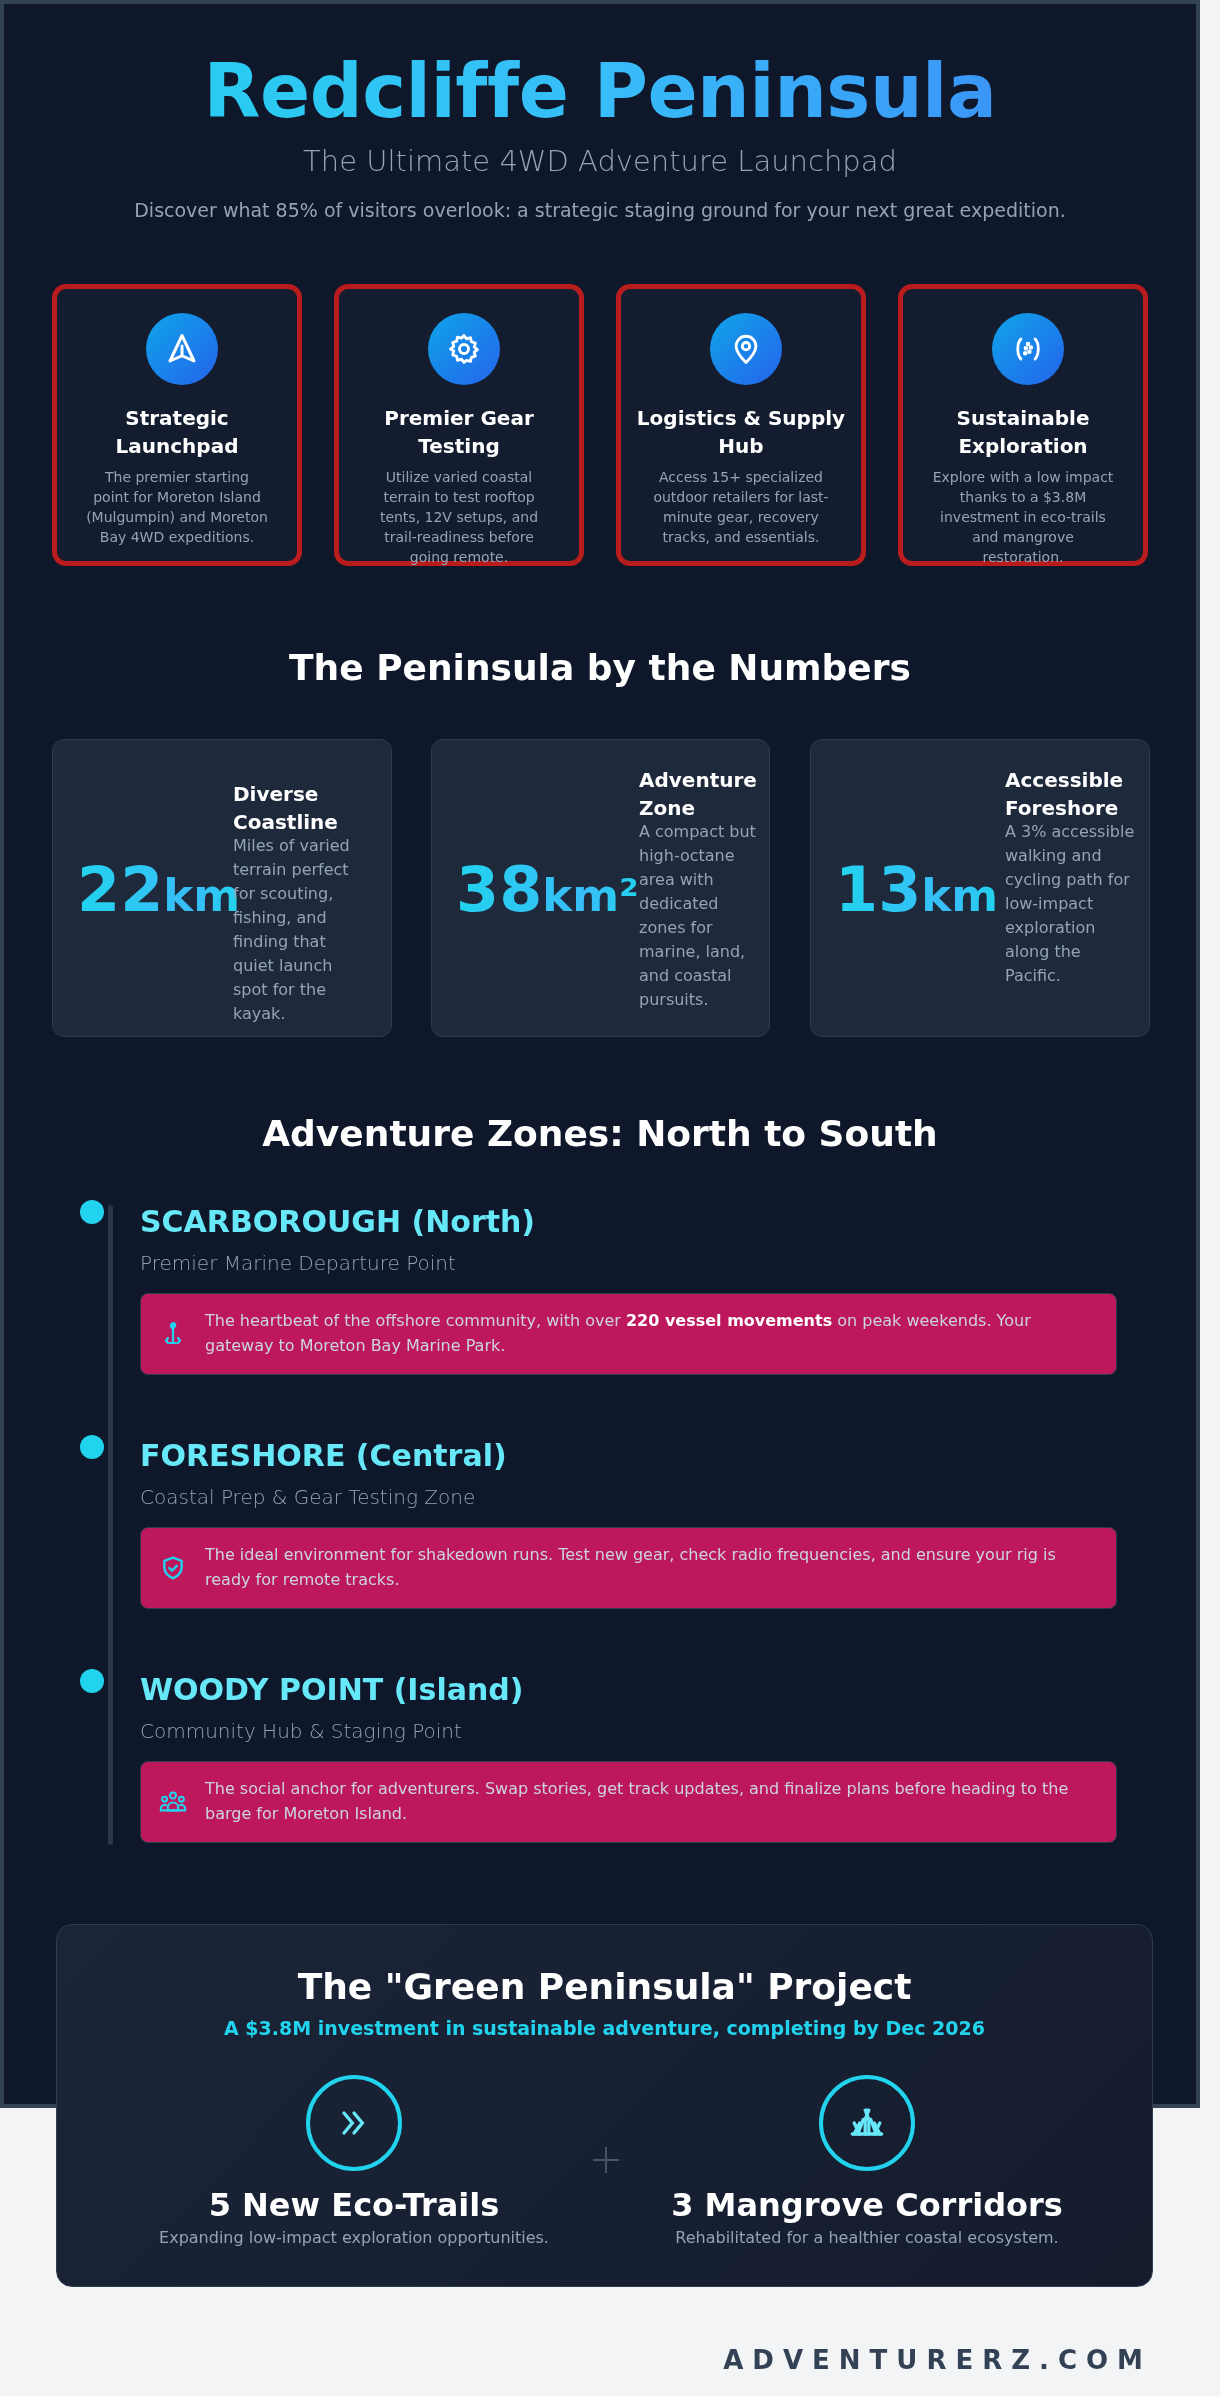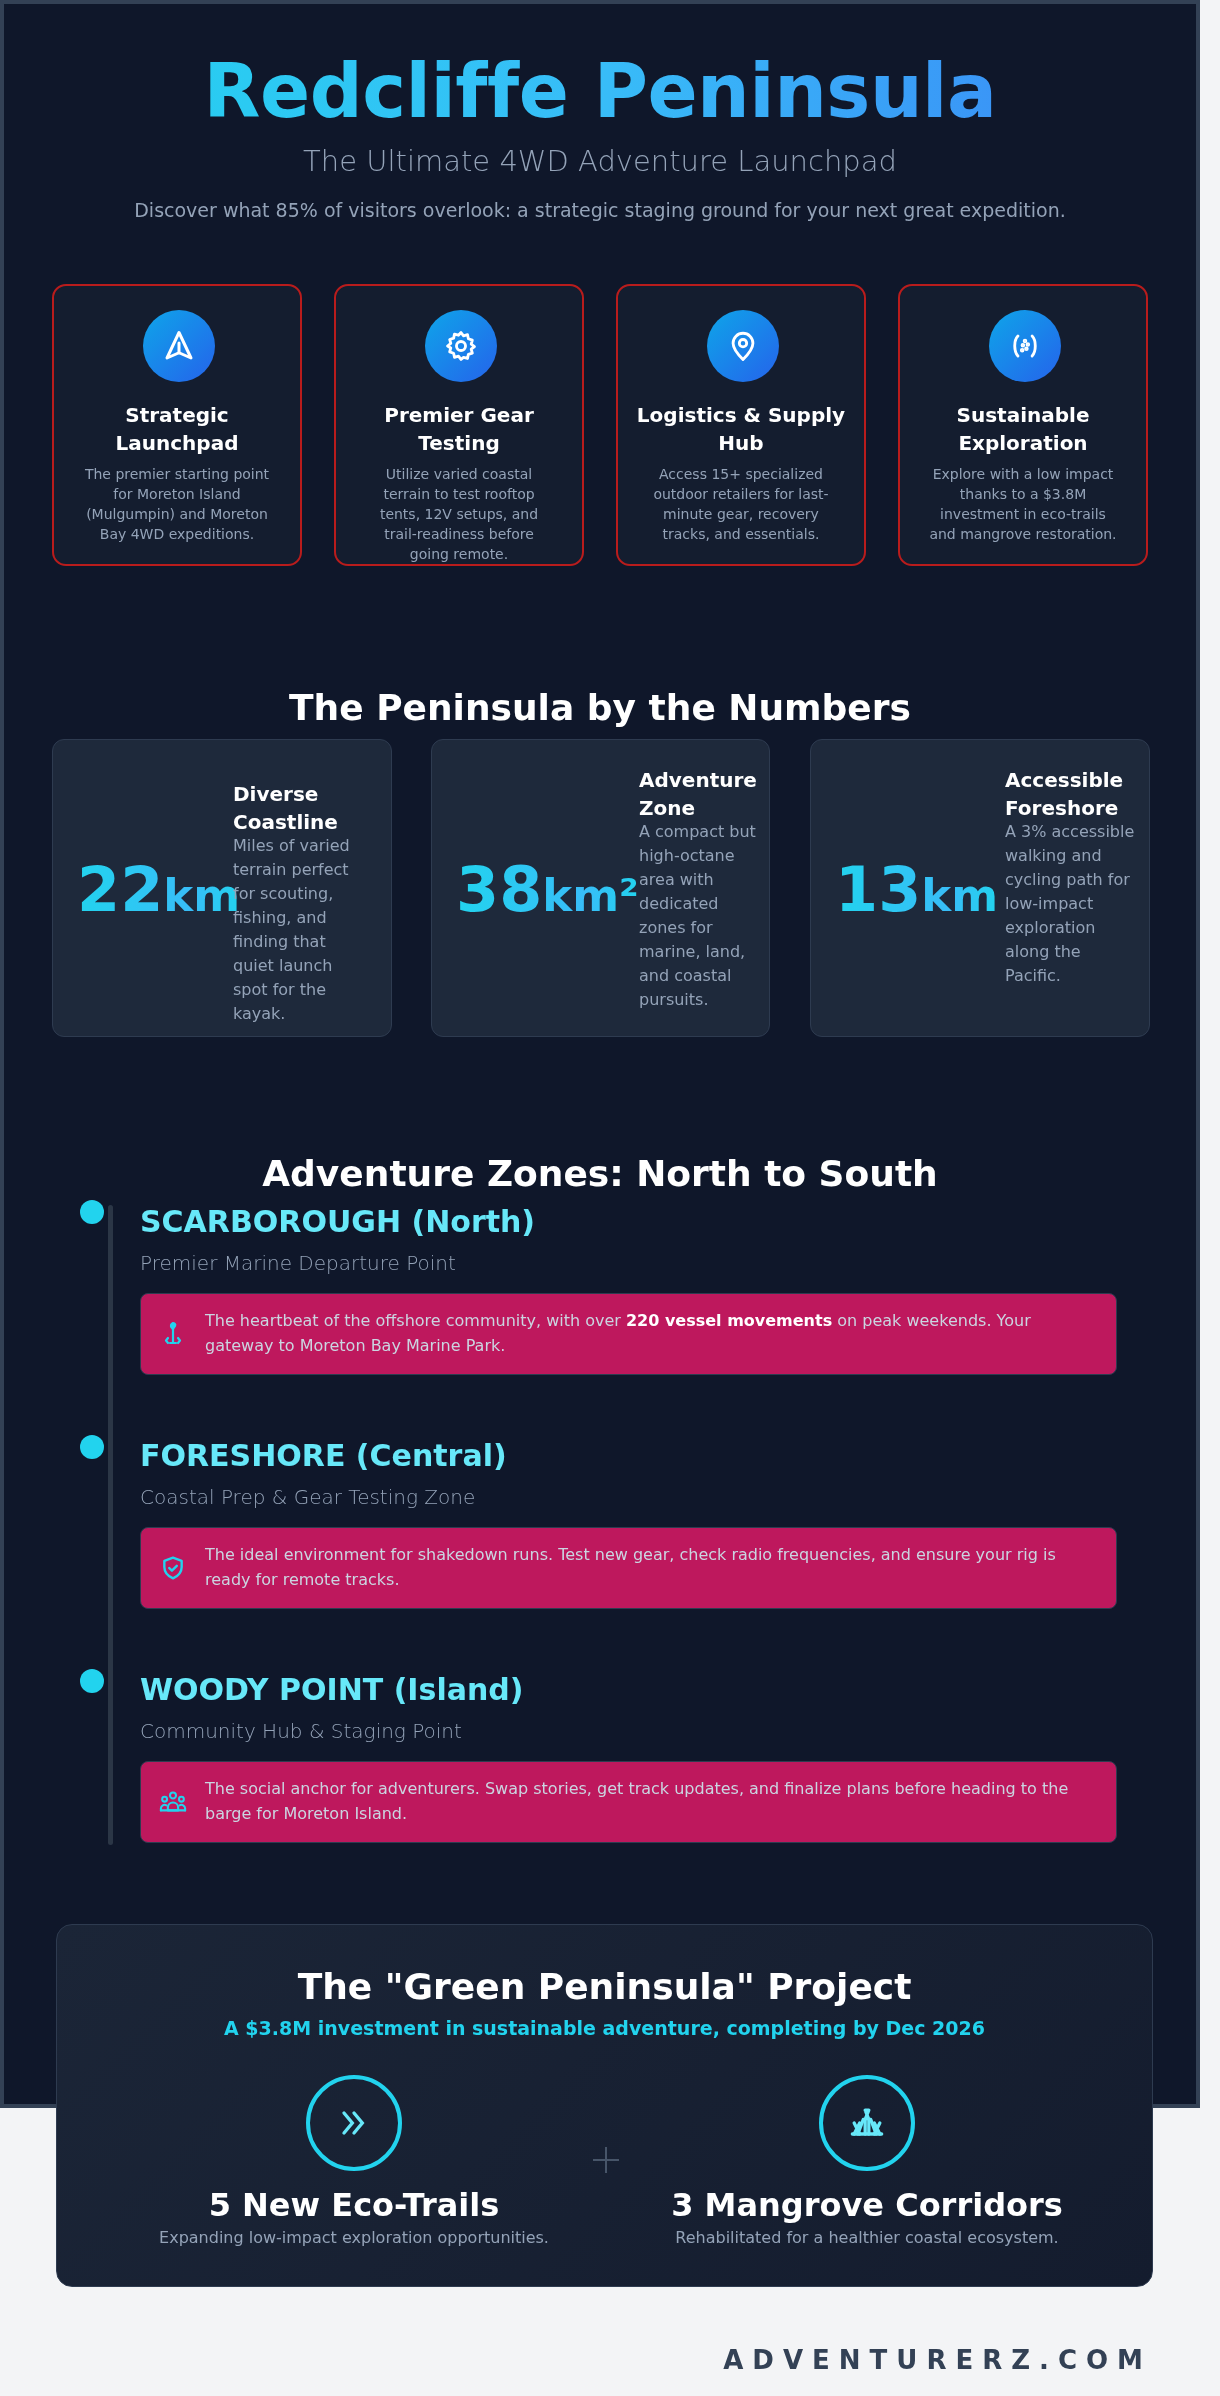--- a/index.html
+++ b/index.html
@@ -18,31 +18,31 @@
     background: linear-gradient(90deg, #22d3ee 0%, #38bdf8 50%, #3b82f6 100%);
     -webkit-background-clip: text; background-clip: text; color: transparent;
     letter-spacing: -0.5px;
   }
   .hero-sub { top: 138px; font-size: 29px; font-weight: 300; color: #94a3b8; line-height: 38px; font-family: "DejaVu Sans", sans-serif; }
   .hero-tag { top: 192px; font-size: 19px; color: #94a3b8; line-height: 28px; }
 
   
   .feature-card {
     top: 280px; width: 250px; height: 282px; background: #141d2f;
-    border: 2px solid #b91c1c; border-radius: 14px; text-align: center;
+    border: 5px solid #b91c1c; border-radius: 14px; text-align: center;
   }
   .feature-icon {
     position: absolute; left: 89px; top: 24px; width: 72px; height: 72px; border-radius: 50%;
     background: linear-gradient(135deg, #0ea5e9 0%, #2563eb 100%);
     display: flex; align-items: center; justify-content: center;
   }
   .feature-title { position: absolute; left: 10px; right: 10px; top: 115px; font-size: 20px; font-weight: 700; color: #ffffff; line-height: 28px; }
   .feature-desc { position: absolute; left: 28px; right: 28px; top: 178px; font-size: 14px; color: #94a3b8; line-height: 20px; }
 
-  .section-title { font-size: 36px; font-weight: 700; color: #ffffff; line-height: 44px; margin-top: 40px; }
+  .section-title { font-size: 36px; font-weight: 700; color: #ffffff; line-height: 44px; }
 
   
   .stat-card {
     top: 735px; height: 298px; background: #1e293b; border: 1px solid #2e3b50; border-radius: 12px;
   }
   .stat-num {
     position: absolute; top: 110px; line-height: 80px; font-size: 62px; font-weight: 700;
     background: linear-gradient(90deg, #22d3ee, #38bdf8 70%, #22d3ee);
     -webkit-background-clip: text; background-clip: text; color: transparent; white-space: nowrap;
   }

